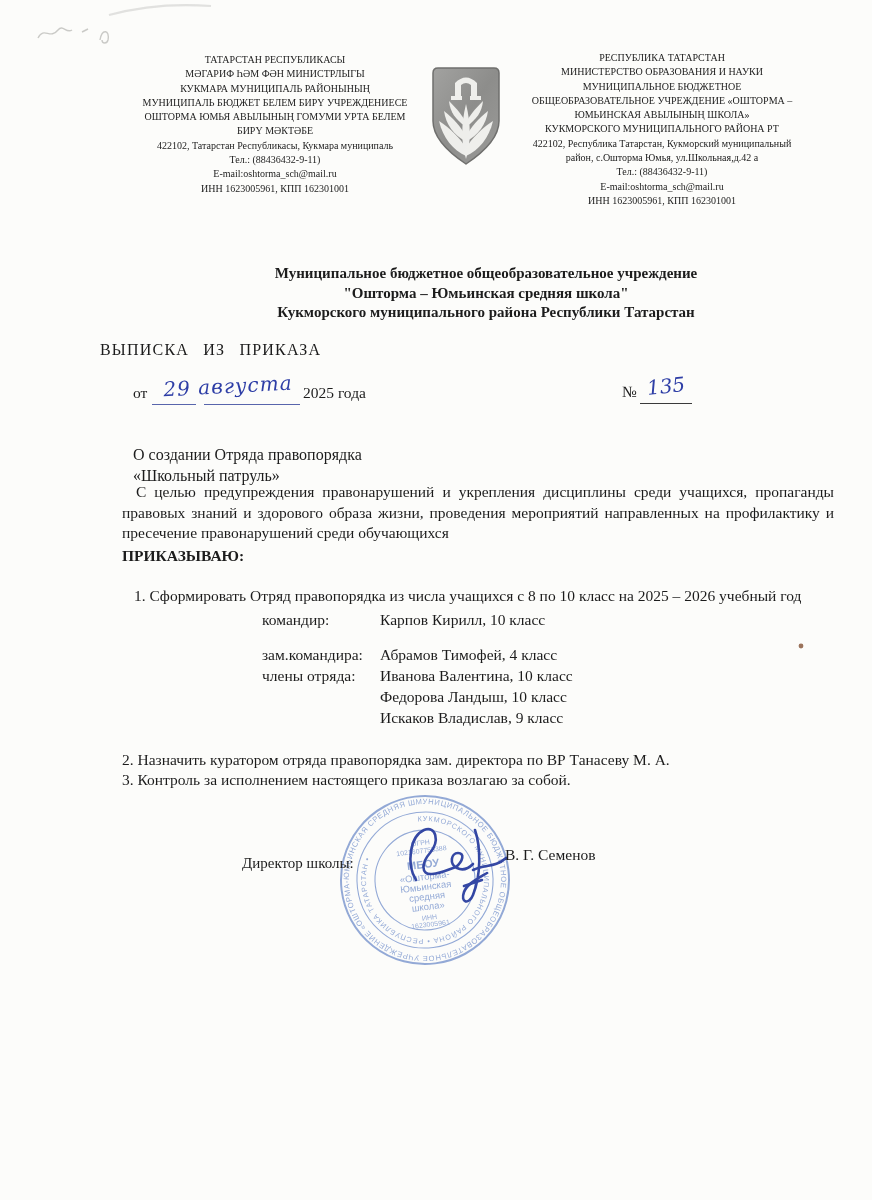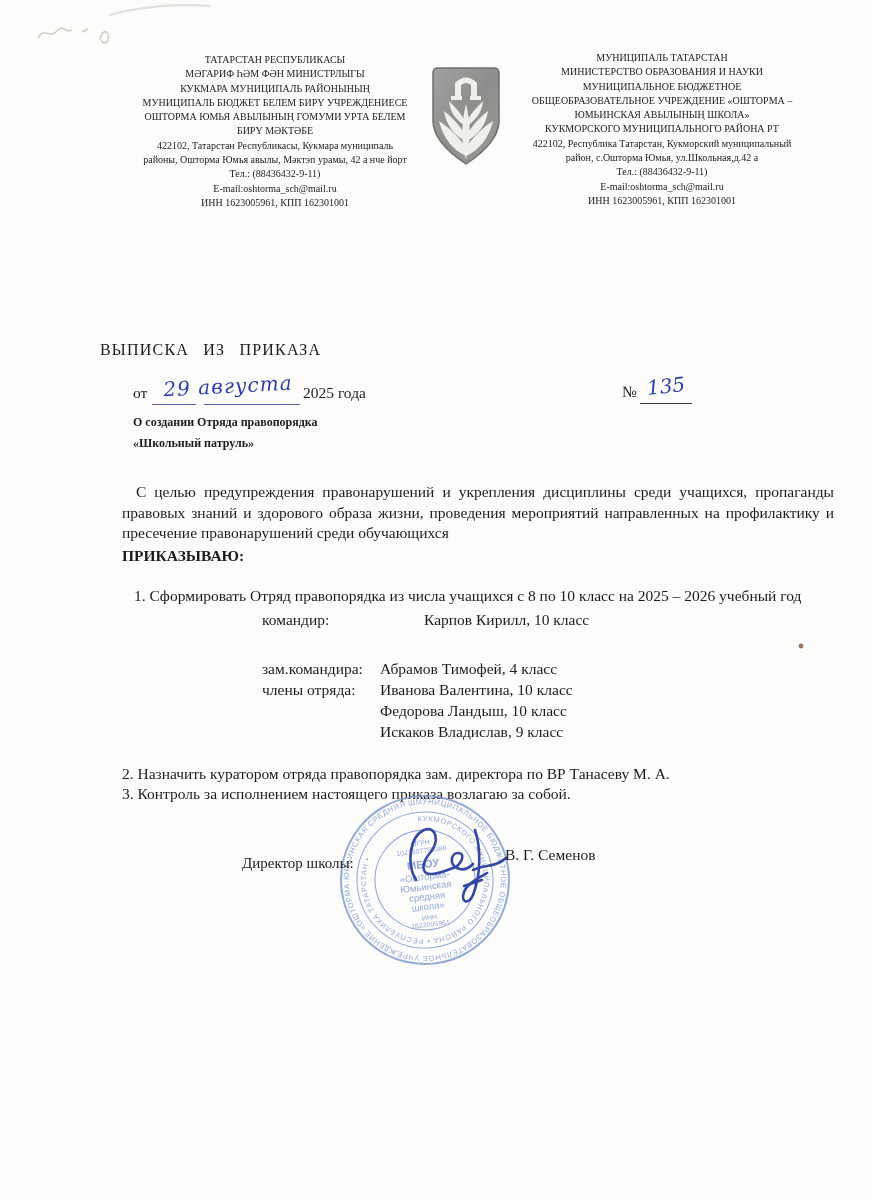--- a/index.html
+++ b/index.html
@@ -22,31 +22,31 @@
   .order-heading{left:100px;top:341px;width:772px;
     font-weight:normal;font-size:16px;letter-spacing:1.2px;word-spacing:9px;}
   
   .dateline{font-size:15.5px;}
   .hand{font-family:"DejaVu Serif",serif;font-style:italic;color:#2e3ea6;}
   .hand-date{left:158px;top:374px;width:140px;text-align:center;font-size:20px;
     transform:rotate(-3deg);letter-spacing:1px;}
   .uline{height:1.4px;background:#3b4a9e;opacity:.85;}
   .uline-black{height:1.3px;background:#3a3a3a;}
   
-  .subject{left:133px;top:412px;font-weight:bold;font-size:12px;line-height:21px;}
+  .subject{left:133px;top:444px;font-weight:normal;font-size:16px;line-height:21px;}
   
   .main{left:122px;top:482px;width:712px;font-size:15.5px;line-height:20.5px;}
   .main p{margin:0;}
   .para{text-align:justify;text-indent:14px;}
   .decree{font-weight:bold;margin-top:2px !important;}
   .item1{margin-top:20px !important;text-indent:12px;}
   .roster{margin-top:2px;}
   .rrow{display:flex;margin-left:140px;white-space:nowrap;line-height:21px;}
   .rlabel{width:118px;flex:none;}
-  .gap-after{margin-bottom:28px;gap:44px;}
+  .gap-after{margin-bottom:14px;}
   .item2{margin-top:22px !important;margin-left:36px;white-space:nowrap;}
   .item3{margin-left:36px;white-space:nowrap;}
   
   .sig-role{left:242px;top:855px;font-size:15px;z-index:3;}
   .sig-name{left:505px;top:846px;font-size:15.5px;z-index:3;}
   .sig-scribble{left:398px;top:818px;z-index:2;}
   .stamp{left:333px;top:788px;z-index:1;transform:rotate(-7deg);opacity:.82;}
   .stamp text{font-family:"Liberation Sans",sans-serif;}
 </style>
 </head>
@@ -65,21 +65,20 @@
   </svg>
 
   <div class="abs hdr hdr-left">
     <div class="hl">ТАТАРСТАН  РЕСПУБЛИКАСЫ</div>
     <div class="hl">МӘГАРИФ ҺӘМ ФӘН МИНИСТРЛЫГЫ</div>
     <div class="hl">КУКМАРА МУНИЦИПАЛЬ РАЙОНЫНЫҢ</div>
     <div class="hl">МУНИЦИПАЛЬ БЮДЖЕТ БЕЛЕМ БИРҮ УЧРЕЖДЕНИЕСЕ</div>
     <div class="hl">ОШТОРМА ЮМЬЯ АВЫЛЫНЫҢ ГОМУМИ УРТА БЕЛЕМ</div>
     <div class="hl">БИРҮ МӘКТӘБЕ</div>
     <div class="hl">422102,  Татарстан Республикасы, Кукмара муниципаль</div>
-    <div class="hl">районы, Ошторма Юмья авылы, Мәктэп урамы, 42 а нче йорт</div>
     <div class="hl">Тел.: (88436432-9-11)</div>
     <div class="hl">E-mail:oshtorma_sch@mail.ru</div>
     <div class="hl">ИНН 1623005961, КПП 162301001</div>
   </div>
 
   <svg class="abs emblem" width="84" height="102" viewBox="0 0 84 102">
     <defs>
       <linearGradient id="shieldg" x1="0" y1="0" x2="1" y2="1">
         <stop offset="0" stop-color="#a2a2a0"></stop>
           <stop offset="0.5" stop-color="#8d8d8b"></stop>
@@ -95,33 +94,38 @@
       <path d="M42,90 C29,84 19,72 15,55 C26,62 36,72 42,82 Z"></path>
       <path d="M42,90 C55,84 65,72 69,55 C58,62 48,72 42,82 Z"></path>
       <path d="M41,75 C30,69 22,59 20,45 C30,53 37,61 41,69 Z"></path>
       <path d="M43,75 C54,69 62,59 64,45 C54,53 47,61 43,69 Z"></path>
       <path d="M41,60 C32,54 26,46 25,35 C33,43 38,49 41,55 Z"></path>
       <path d="M43,60 C52,54 58,46 59,35 C51,43 46,49 43,55 Z"></path>
     </g>
   </svg>
 
   <div class="abs hdr hdr-right">
-    <div class="hl">МУНИЦИПАЛЬ ТАТАРСТАН</div>
+    <div class="hl">РЕСПУБЛИКА ТАТАРСТАН</div>
     <div class="hl">МИНИСТЕРСТВО ОБРАЗОВАНИЯ И НАУКИ</div>
     <div class="hl">МУНИЦИПАЛЬНОЕ БЮДЖЕТНОЕ</div>
     <div class="hl">ОБЩЕОБРАЗОВАТЕЛЬНОЕ УЧРЕЖДЕНИЕ «ОШТОРМА –</div>
     <div class="hl">ЮМЬИНСКАЯ АВЫЛЫНЫҢ  ШКОЛА»</div>
     <div class="hl">КУКМОРСКОГО МУНИЦИПАЛЬНОГО РАЙОНА РТ</div>
     <div class="hl">422102, Республика Татарстан, Кукморский муниципальный</div>
     <div class="hl">район, с.Ошторма Юмья, ул.Школьная,д.42 а</div>
     <div class="hl">Тел.: (88436432-9-11)</div>
     <div class="hl">E-mail:oshtorma_sch@mail.ru</div>
     <div class="hl">ИНН 1623005961, КПП 162301001</div>
   </div>
 
+  <div class="abs title-block">
+    <div>Муниципальное бюджетное общеобразовательное учреждение</div>
+    <div>"Ошторма – Юмьинская средняя школа"</div>
+    <div>Кукморского муниципального района Республики Татарстан</div>
+  </div>
   <div class="abs order-heading">ВЫПИСКА ИЗ ПРИКАЗА</div>
 
   <span class="abs dateline" style="left:133px;top:384px">от</span>
   <div class="abs hand hand-date">29 августа</div>
   <div class="abs uline" style="left:152px;top:404px;width:44px"></div>
   <div class="abs uline" style="left:204px;top:404px;width:96px"></div>
   <span class="abs dateline" style="left:303px;top:384px">2025 года</span>
   <span class="abs dateline" style="left:622px;top:383px">№</span>
   <div class="abs uline-black" style="left:640px;top:403px;width:52px"></div>
   <div class="abs hand" style="left:638px;top:374px;width:56px;text-align:center;font-size:20px;transform:rotate(-6deg)">135</div>

